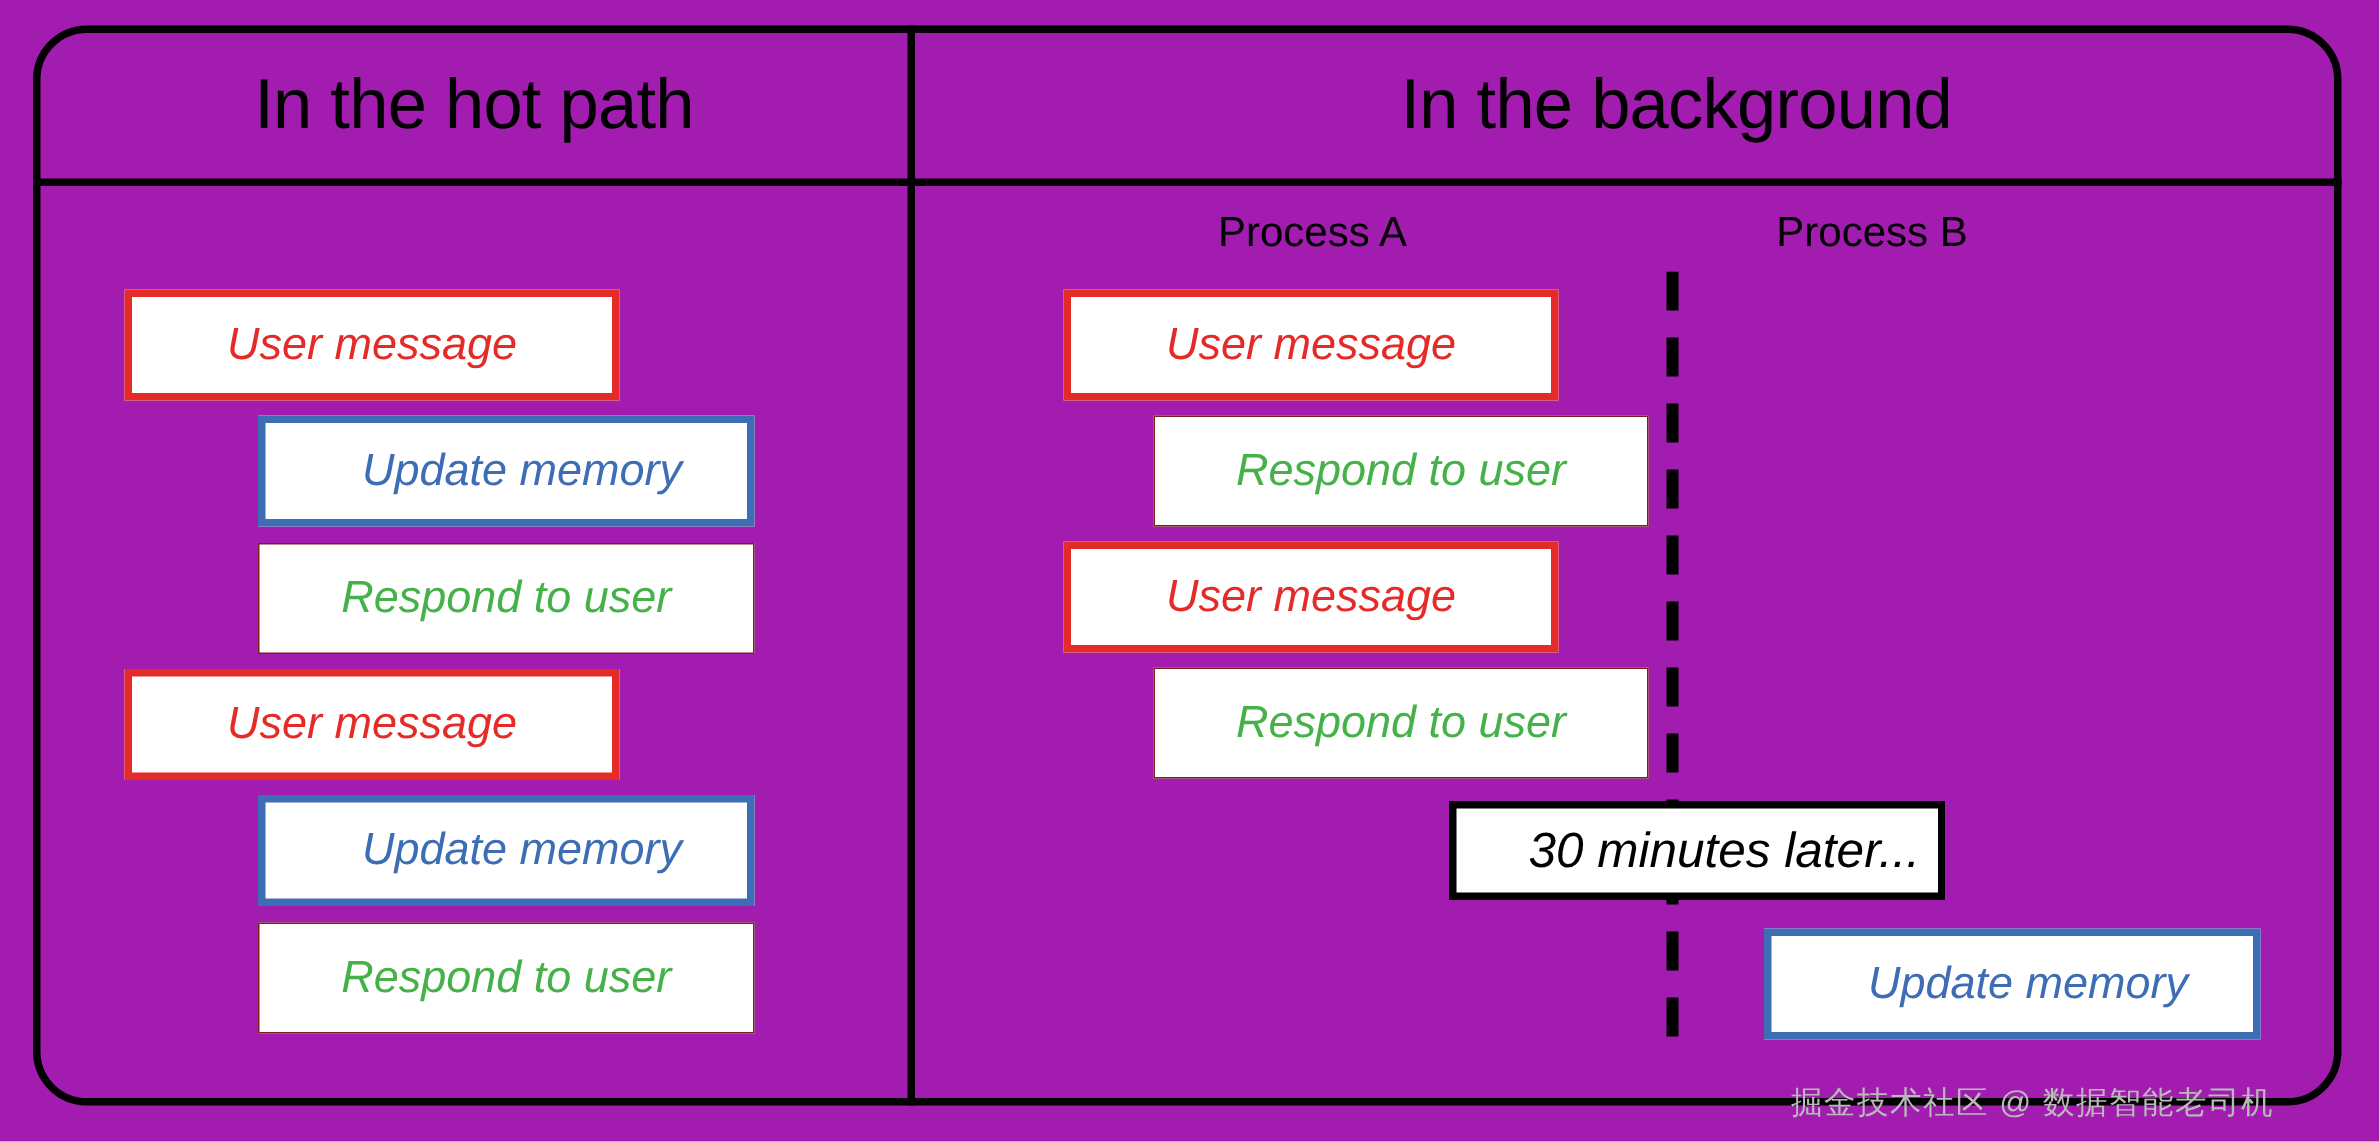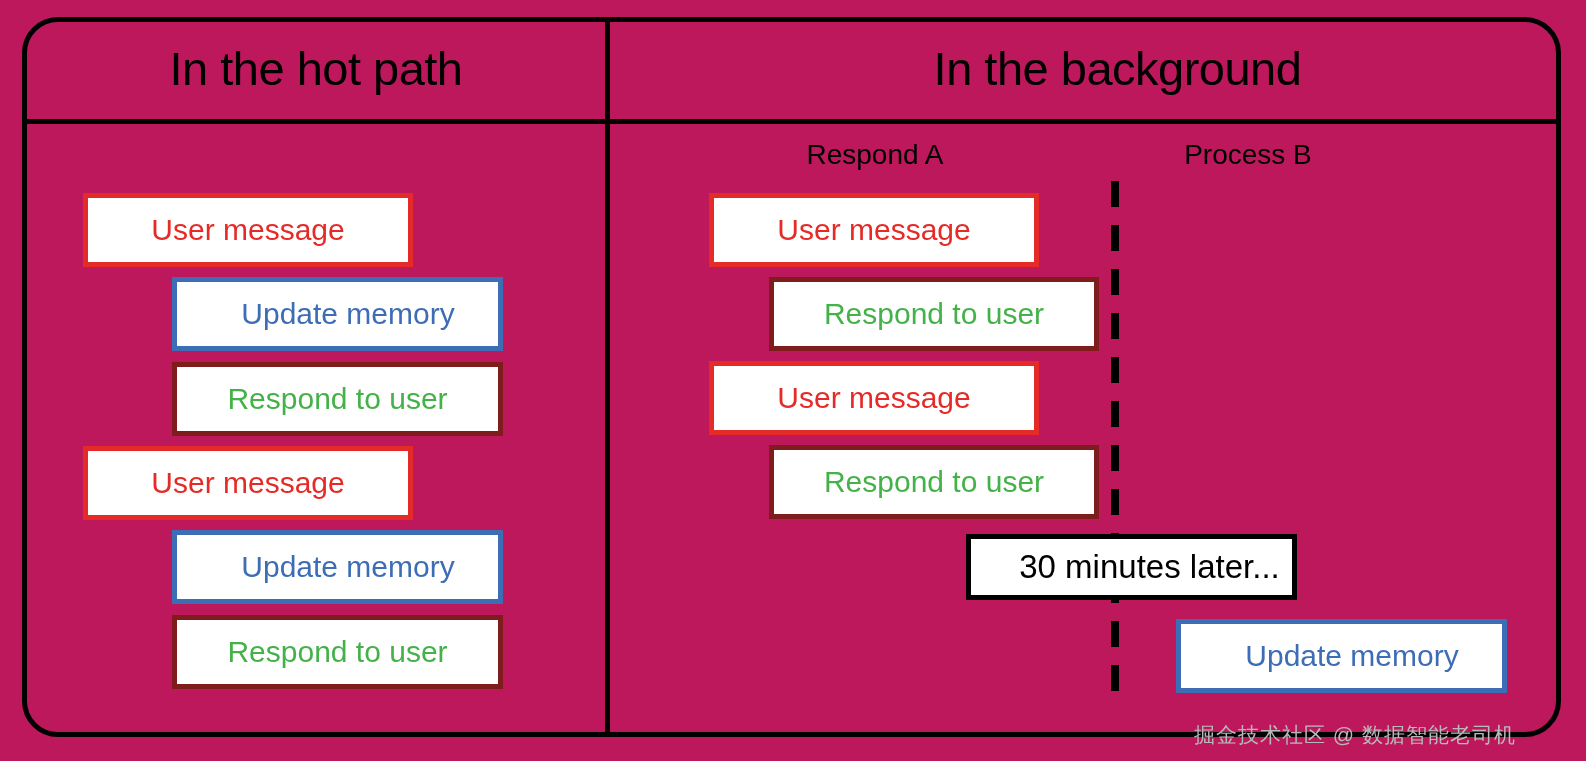--- a/index.html
+++ b/index.html
@@ -7,21 +7,21 @@
     padding: 0;
     background: #ffffff;
   }
   body {
     font-family: "Liberation Sans", sans-serif;
   }
   #canvas {
     position: relative;
     width: 1586px;
     height: 761px;
-    background: #be185d;
+    background: #a21caf;
     overflow: hidden;
   }
 
   
   .frame {
     position: absolute;
     left: 22px;
     top: 17px;
     width: 1539px;
     height: 720px;
@@ -95,24 +95,25 @@
     position: absolute;
     box-sizing: border-box;
     display: flex;
     align-items: center;
     justify-content: center;
     background: #ffffff;
     font-size: 30px;
     font-weight: 400;
     white-space: nowrap;
     letter-spacing: 0px;
+    font-style: italic;
   }
   .box.red   { border: 5px solid #E52B27; color: #E52B27; }
   .box.blue  { border: 5px solid #3D6DB5; color: #3D6DB5; padding-left: 21px; }
-  .box.green { border: 5px solid #7f1d1d; color: #45B149; }
+  .box.green { border: 1px solid #7f1d1d; color: #45B149; }
   .box.black { border: 5px solid #000000; color: #000000; font-size: 33px; padding-left: 36px; }
 
   
   .watermark {
     position: absolute;
     right: 70px;
     bottom: 12px;
     color: #b9b9b9;
     font-size: 21px;
     white-space: nowrap;
@@ -126,21 +127,21 @@
 
   <div class="frame"></div>
   <div class="v-divider"></div>
   <div class="h-divider"></div>
   <div class="dashed-divider"></div>
 
   <div class="col-title" id="title-left">In the hot path</div>
 
   <div class="col-title" id="title-right">In the background</div>
 
-  <div class="proc-label" id="proc-a">Respond A</div>
+  <div class="proc-label" id="proc-a">Process A</div>
 
   <div class="proc-label" id="proc-b">Process B</div>
 
   <div id="boxes-layer">
       <div class="box red" style="left: 83px; top: 193px; width: 330px; height: 74px;">User message</div>
       <div class="box blue" style="left: 172px; top: 277px; width: 331px; height: 74px;">Update memory</div>
       <div class="box green" style="left: 172px; top: 362px; width: 331px; height: 74px;">Respond to user</div>
       <div class="box red" style="left: 83px; top: 446px; width: 330px; height: 74px;">User message</div>
       <div class="box blue" style="left: 172px; top: 530px; width: 331px; height: 74px;">Update memory</div>
       <div class="box green" style="left: 172px; top: 615px; width: 331px; height: 74px;">Respond to user</div>

